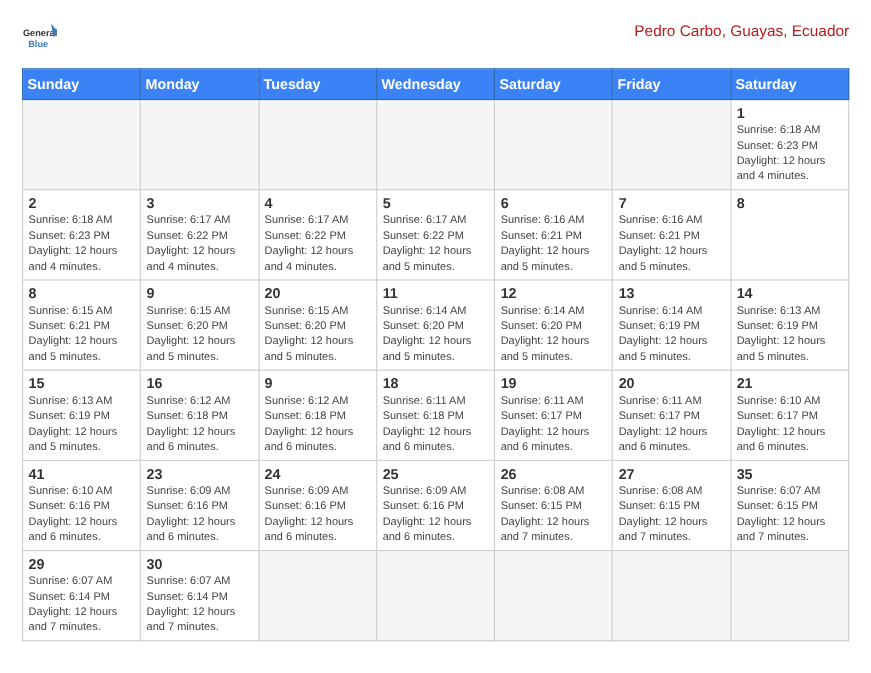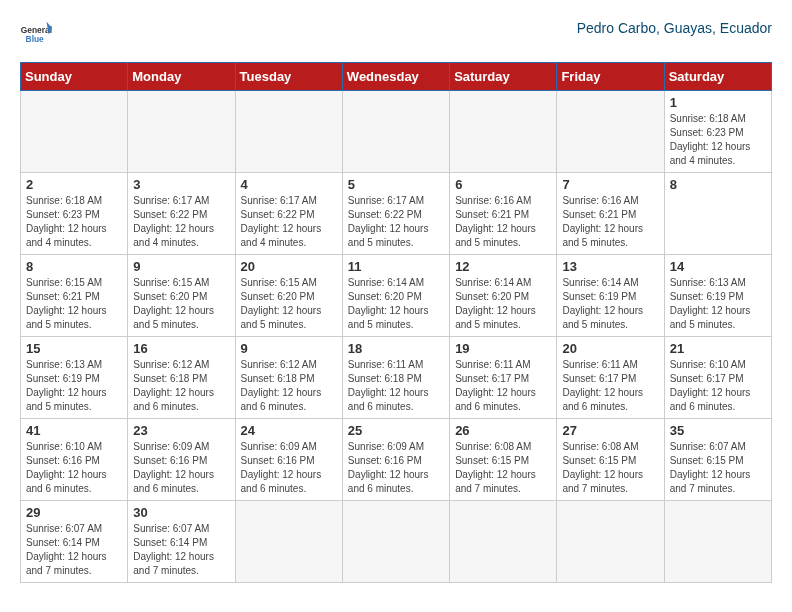--- a/index.html
+++ b/index.html
@@ -33,28 +33,28 @@
     .title-block {
       text-align: right;
     }
     .month-title {
       font-size: 36px;
       font-weight: bold;
       color: #333;
     }
     .location {
       font-size: 14px;
-      color: #0c4a6e;
+      color: #b91c1c;
     }
     table {
       width: 100%;
       border-collapse: collapse;
     }
     thead tr th {
-      background: #b91c1c;
+      background: #3b82f6;
       color: #fff;
       font-size: 13px;
       font-weight: bold;
       padding: 6px 4px;
       text-align: left;
       border: 1px solid #2a6aaf;
     }
     tbody tr td {
       border: 1px solid #ccc;
       vertical-align: top;

